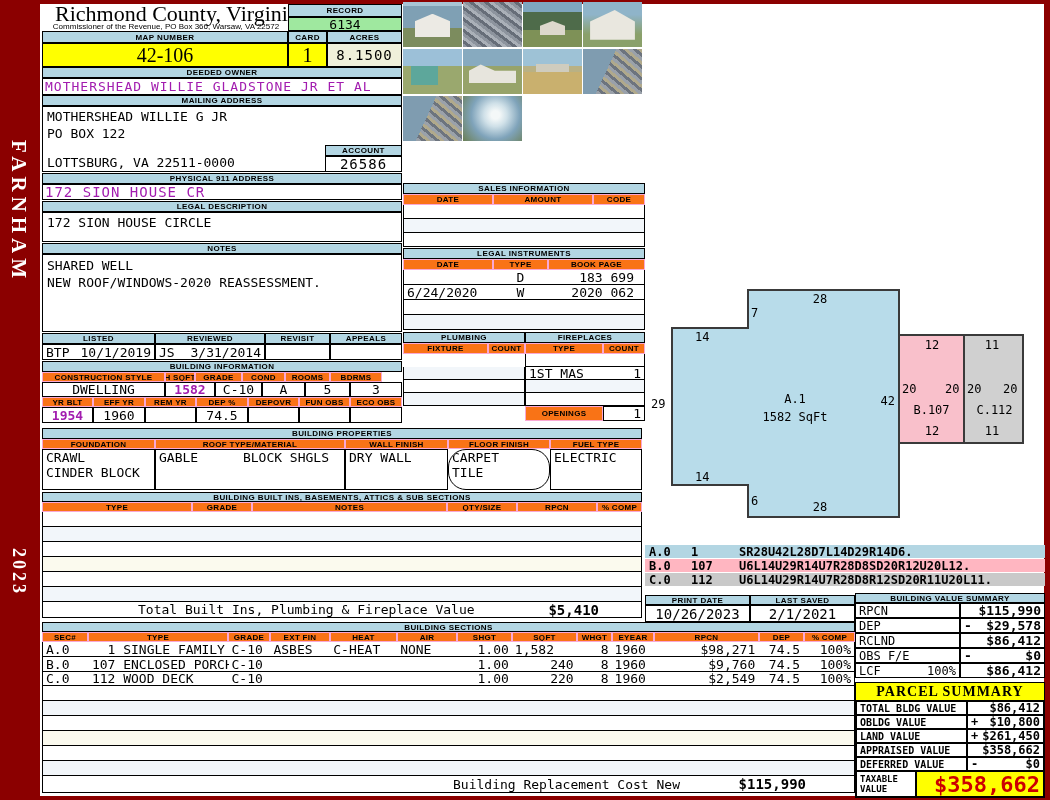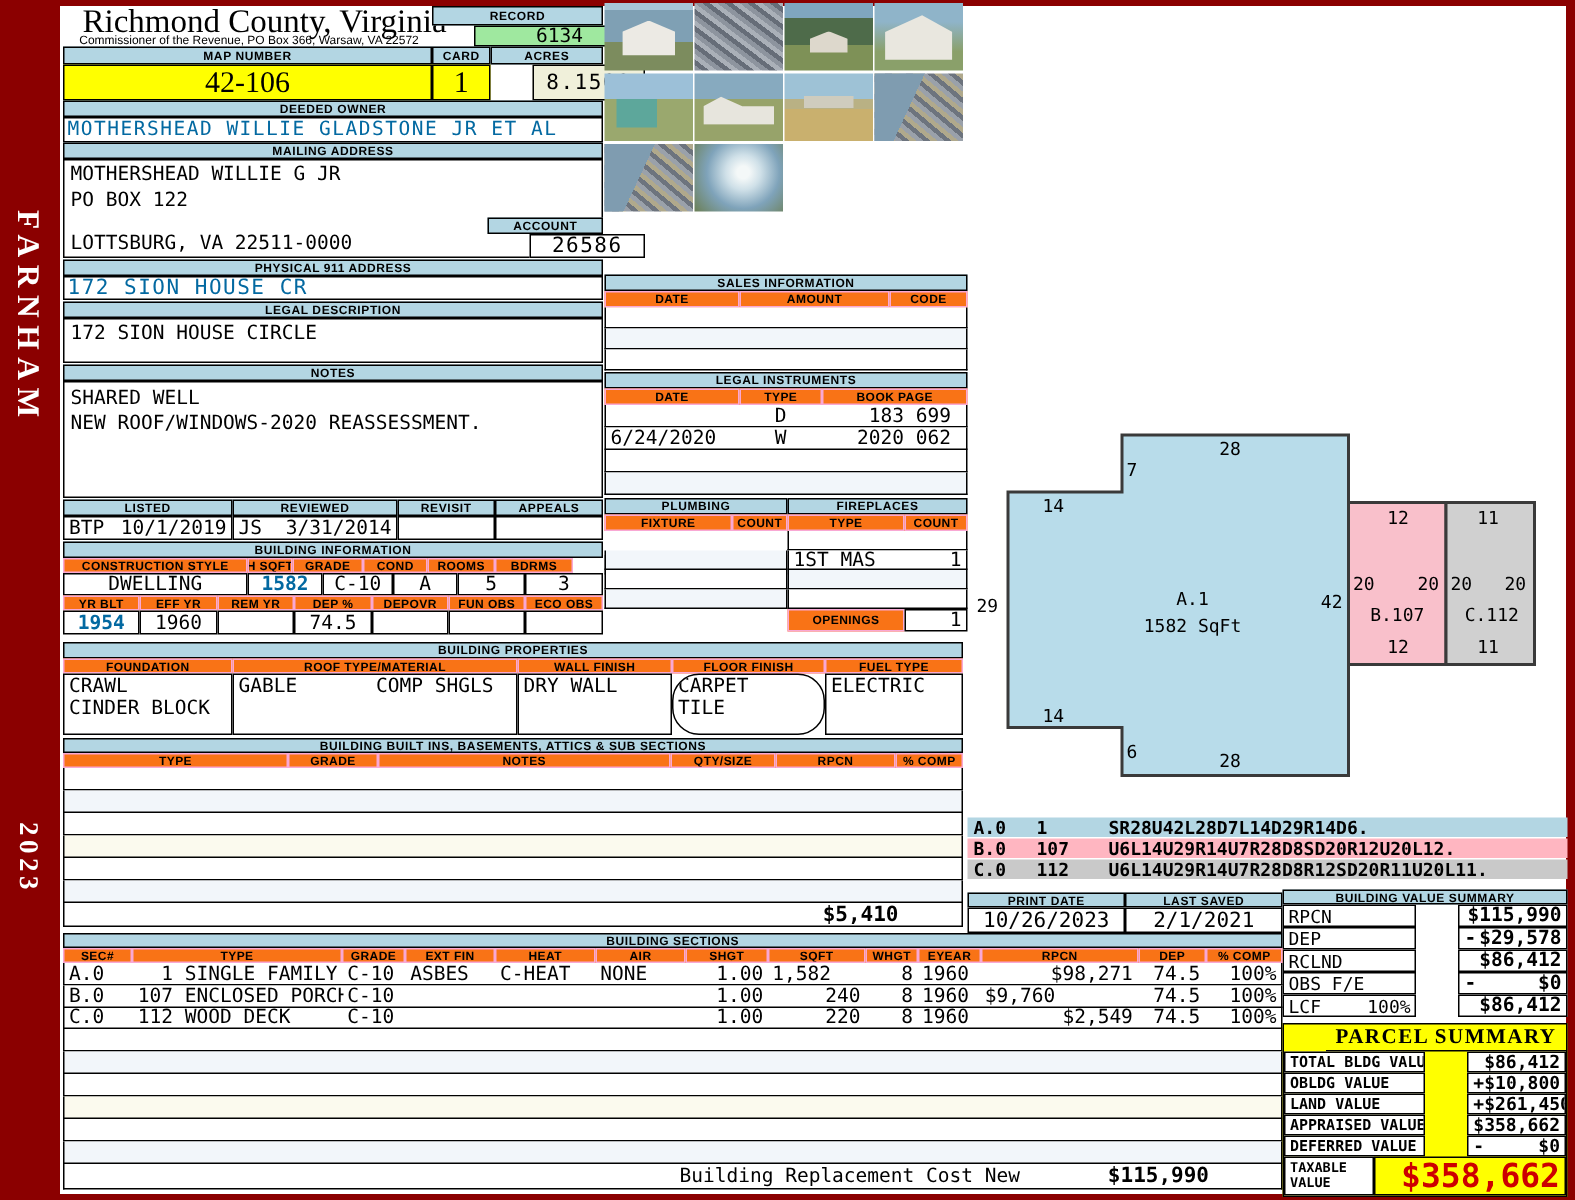--- a/index.html
+++ b/index.html
@@ -20,22 +20,22 @@
   .cell{border:1px solid #000;background:#fff;box-sizing:border-box;display:flex;align-items:center;
        font:13px "DejaVu Sans Mono",monospace;padding:0 3px;white-space:pre;overflow:hidden;}
   
   .drow{border:1px solid #000;border-top:none;background:#fff;display:flex;align-items:center;
        font:13px "DejaVu Sans Mono",monospace;white-space:pre;box-sizing:border-box;overflow:hidden;}
   .drow .c{padding:0 3px;box-sizing:border-box;overflow:hidden;white-space:pre;}
   .alt{background:#f2f6fa;}
   .cream{background:#fbfaee;}
   .center{justify-content:center;text-align:center;}
   .right{justify-content:flex-end;text-align:right;}
-  .bold{font-weight:bold;margin-left:28px;}
-  .red{color:#0369a1;font-weight:bold;text-align:center;}
+  .bold{font-weight:bold;}
+  .red{color:#a21caf;font-weight:bold;text-align:center;}
   .vbox{border:1px solid #000;background:#fff;box-sizing:border-box;font:13px "DejaVu Sans Mono",monospace;}
   .serif{font-family:"Liberation Serif",serif;}
   .lbl{position:absolute;font:12px "DejaVu Sans Mono",monospace;white-space:nowrap;}
   .photo{width:59px;height:45px;position:relative;overflow:hidden;}
   .white-garage{background:linear-gradient(180deg,#a8c4d4 0 10%,#7fa0b4 10% 58%,#7c8c5e 58% 100%);}
   .white-garage::after{content:"";position:absolute;left:20%;top:26%;width:60%;height:52%;
       background:#eceae4;clip-path:polygon(0 32%,50% 0,100% 32%,100% 100%,0 100%);}
   .riprap-pile{background:repeating-linear-gradient(37deg,#8d949e 0 3px,#666d78 3px 6px,#aab0b8 6px 9px);}
   .house-with-trees{background:linear-gradient(180deg,#7fa6bf 0 22%,#4e6b4a 22% 62%,#7e9157 62%);}
   .house-with-trees::after{content:"";position:absolute;left:28%;top:42%;width:44%;height:32%;
@@ -166,21 +166,21 @@
   <div class="whdr" style="width:102px">FLOOR FINISH</div>
   <div class="whdr" style="width:92px">FUEL TYPE</div>
 </div>
 <div class="abs row" style="left:42px;top:449px;width:600px;height:41px">
   <div class="cell" style="width:113px;align-items:flex-start;flex-direction:column;">
     <div>CRAWL</div>
     <div>CINDER BLOCK</div>
   </div>
   <div class="cell" style="width:190px;align-items:flex-start;">
     <span>GABLE</span>
-    <span style="margin-left:auto;margin-right:12px;">COMP SHGLS</span>
+    <span style="margin-left:auto;margin-right:12px;">BLOCK SHGLS</span>
   </div>
   <div class="cell" style="width:103px;align-items:flex-start;">DRY WALL</div>
   <div class="cell" style="width:102px;align-items:flex-start;flex-direction:column;border-radius:18px;">
     <div>CARPET</div>
     <div>TILE</div>
   </div>
   <div class="cell" style="width:92px;align-items:flex-start;">ELECTRIC</div>
 </div>
 
 <div class="abs hdr" style="left:42px;top:492px;width:600px;height:10px">BUILDING BUILT INS, BASEMENTS, ATTICS &amp; SUB SECTIONS</div>
@@ -192,20 +192,21 @@
   <div class="whdr" style="width:80px">RPCN</div>
   <div class="whdr" style="width:45px">% COMP</div>
 </div>
 <div class="abs drow" style="left:42px;top:512px;width:600px;height:15px"></div>
 <div class="abs drow alt" style="left:42px;top:527px;width:600px;height:15px"></div>
 <div class="abs drow" style="left:42px;top:542px;width:600px;height:15px"></div>
 <div class="abs drow cream" style="left:42px;top:557px;width:600px;height:15px"></div>
 <div class="abs drow" style="left:42px;top:572px;width:600px;height:15px"></div>
 <div class="abs drow alt" style="left:42px;top:587px;width:600px;height:15px"></div>
 <div class="abs drow" style="left:42px;top:602px;width:600px;height:16px">
+  <span style="margin-left:95px">Total Built Ins, Plumbing &amp; Fireplace Value</span>
   <span class="bold" style="margin-left:auto;margin-right:42px;font-size:14px;">$5,410</span>
 </div>
 
 <div id="photo-grid" class="abs" style="left:403px;top:2px;width:242px;display:flex;flex-wrap:wrap;gap:2px 1px;">
     <div class="photo white-garage"></div>
     <div class="photo riprap-pile"></div>
     <div class="photo house-with-trees"></div>
     <div class="photo white-building-gable"></div>
     <div class="photo teal-shed"></div>
     <div class="photo white-house-front"></div>
@@ -383,21 +384,21 @@
   <div class="c" style="width:46px">B.0</div>
   <div class="c" style="width:140px">107 ENCLOSED PORCH</div>
   <div class="c" style="width:42px">C-10</div>
   <div class="c" style="width:60px"></div>
   <div class="c" style="width:67px"></div>
   <div class="c" style="width:60px"></div>
   <div class="c" style="width:55px;text-align:right">1.00</div>
   <div class="c" style="width:65px;text-align:right">240</div>
   <div class="c" style="width:35px;text-align:right">8</div>
   <div class="c" style="width:42px">1960</div>
-  <div class="c" style="width:105px;">$9,760</div>
+  <div class="c" style="width:105px;text-align:right">$9,760</div>
   <div class="c" style="width:45px;text-align:right">74.5</div>
   <div class="c" style="width:51px;text-align:right">100%</div>
 </div>
 <div class="abs drow" style="left:42px;top:672px;width:813px;height:14px">
   <div class="c" style="width:46px">C.0</div>
   <div class="c" style="width:140px">112 WOOD DECK</div>
   <div class="c" style="width:42px">C-10</div>
   <div class="c" style="width:60px"></div>
   <div class="c" style="width:67px"></div>
   <div class="c" style="width:60px"></div>

